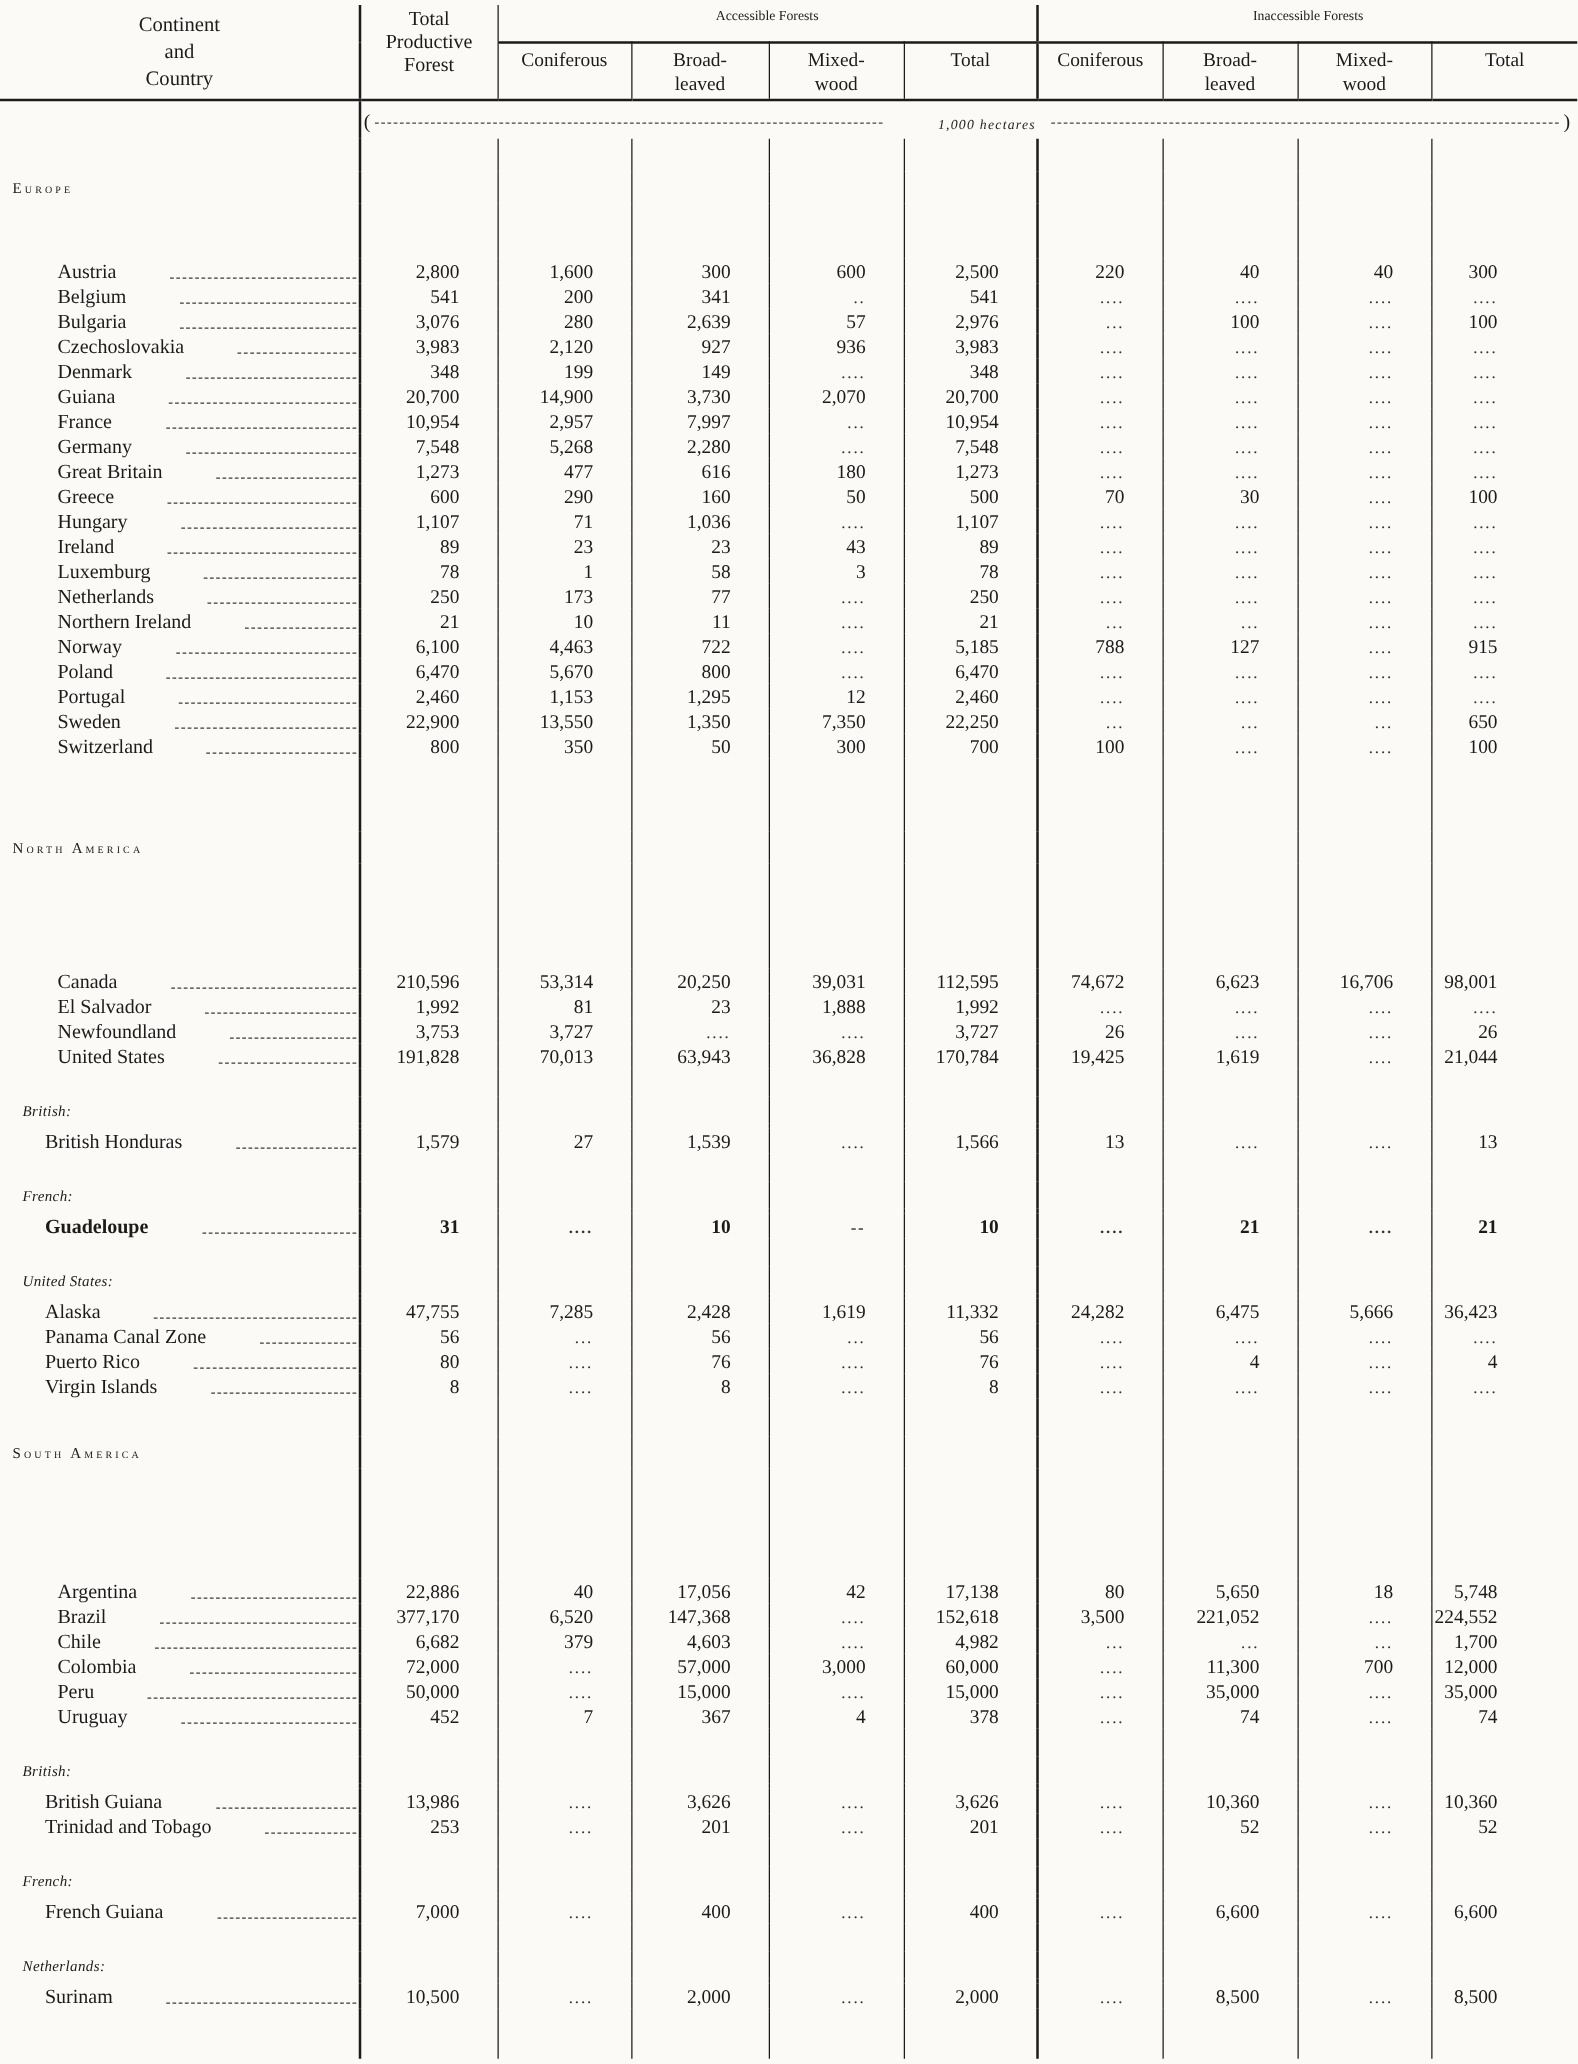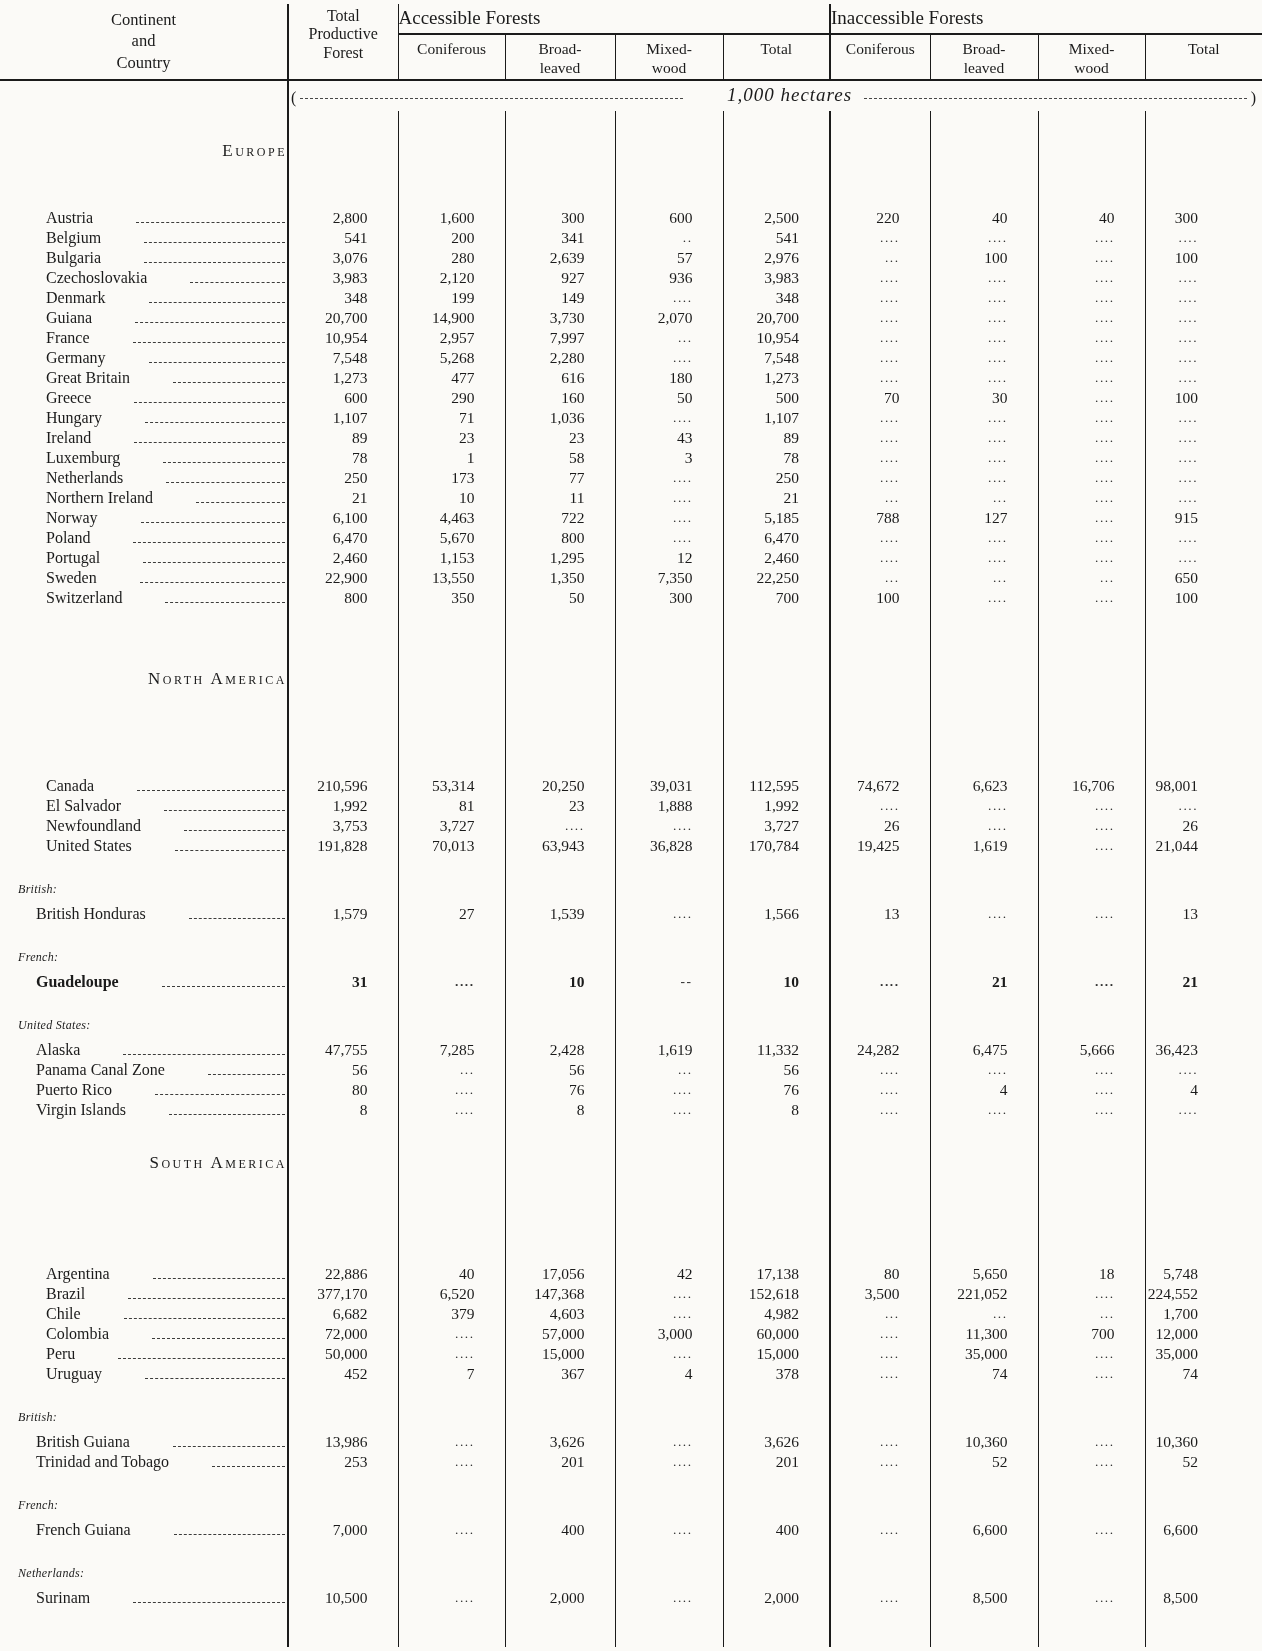--- a/index.html
+++ b/index.html
@@ -11,44 +11,44 @@
   thead th{vertical-align:top;}
 
   
   .bl{border-left:1.5px solid var(--ink);}
   .blh{border-left:2.5px solid var(--ink);}
   
   .bb{border-bottom:2px solid var(--ink);margin-left:41px;}
 
   .th-country{text-align:center;font-size:16.5px;line-height:1.3;padding-top:5px;}
   .th-tpf{text-align:center;font-size:16px;line-height:1.15;padding-top:3px;}
-  .group-th{text-align:left;font-size:19px;padding-top:3px;border-bottom:2px solid var(--ink);}
+  .group-th{text-align:center;font-size:11px;padding-top:3px;border-bottom:2px solid var(--ink);}
   .sub-th{text-align:center;font-size:15.5px;line-height:1.2;padding-top:5px;}
   .l2:empty{display:none;}
 
   .units-row td{height:30px;}
   .units{display:flex;align-items:flex-end;font-size:15px;padding:2px 6px 5px 2px;}
   .paren{font-size:16px;line-height:16px;}
   .u-leader{flex:1;border-bottom:1.4px dashed var(--ink);margin:0 4px 7px 4px;opacity:.8;}
-  .u-label{font-style:italic;font-size:19px;padding:0 8px;letter-spacing:1px;margin-left:32px;}
+  .u-label{font-style:italic;font-size:11px;padding:0 8px;letter-spacing:1px;margin-left:32px;}
 
   tbody td{line-height:19px;}
   .country-row{height:20px;}
   .cw{display:flex;align-items:flex-end;gap:35px;}
   .cname{font-size:16px;white-space:nowrap;padding-left:46px;}
   .ind .cname{padding-left:36px;}
   .leader{flex:1 1 auto;min-width:12px;border-bottom:1.4px dashed var(--ink);margin:0 2px 4px 8px;opacity:.85;}
   .num{text-align:right;padding-right:30px;font-size:15.5px;font-variant-numeric:tabular-nums;}
   td.c9{padding-right:64px;}
   .dash{font-size:13.5px;letter-spacing:1.5px;opacity:.9;}
   .bold .cname,.bold .num{font-weight:bold;}
 
   .section-row td{height:26px;vertical-align:middle;}
-  .section-title{display:block;text-align:right;font-variant:small-caps;
-                 letter-spacing:2.5px;font-size:17px;margin-left:10px;}
+  .section-title{display:block;text-align:left;font-variant:small-caps;
+                 letter-spacing:2.5px;font-size:12px;margin-left:10px;}
   .group-row td{height:22px;}
   .group-label{font-style:italic;font-size:12px;padding-left:18px;letter-spacing:.3px;}
   .spacer td{padding:0;}
 </style>
 </head>
 <body>
 
 <div class="page">
   <table>
     <colgroup>

